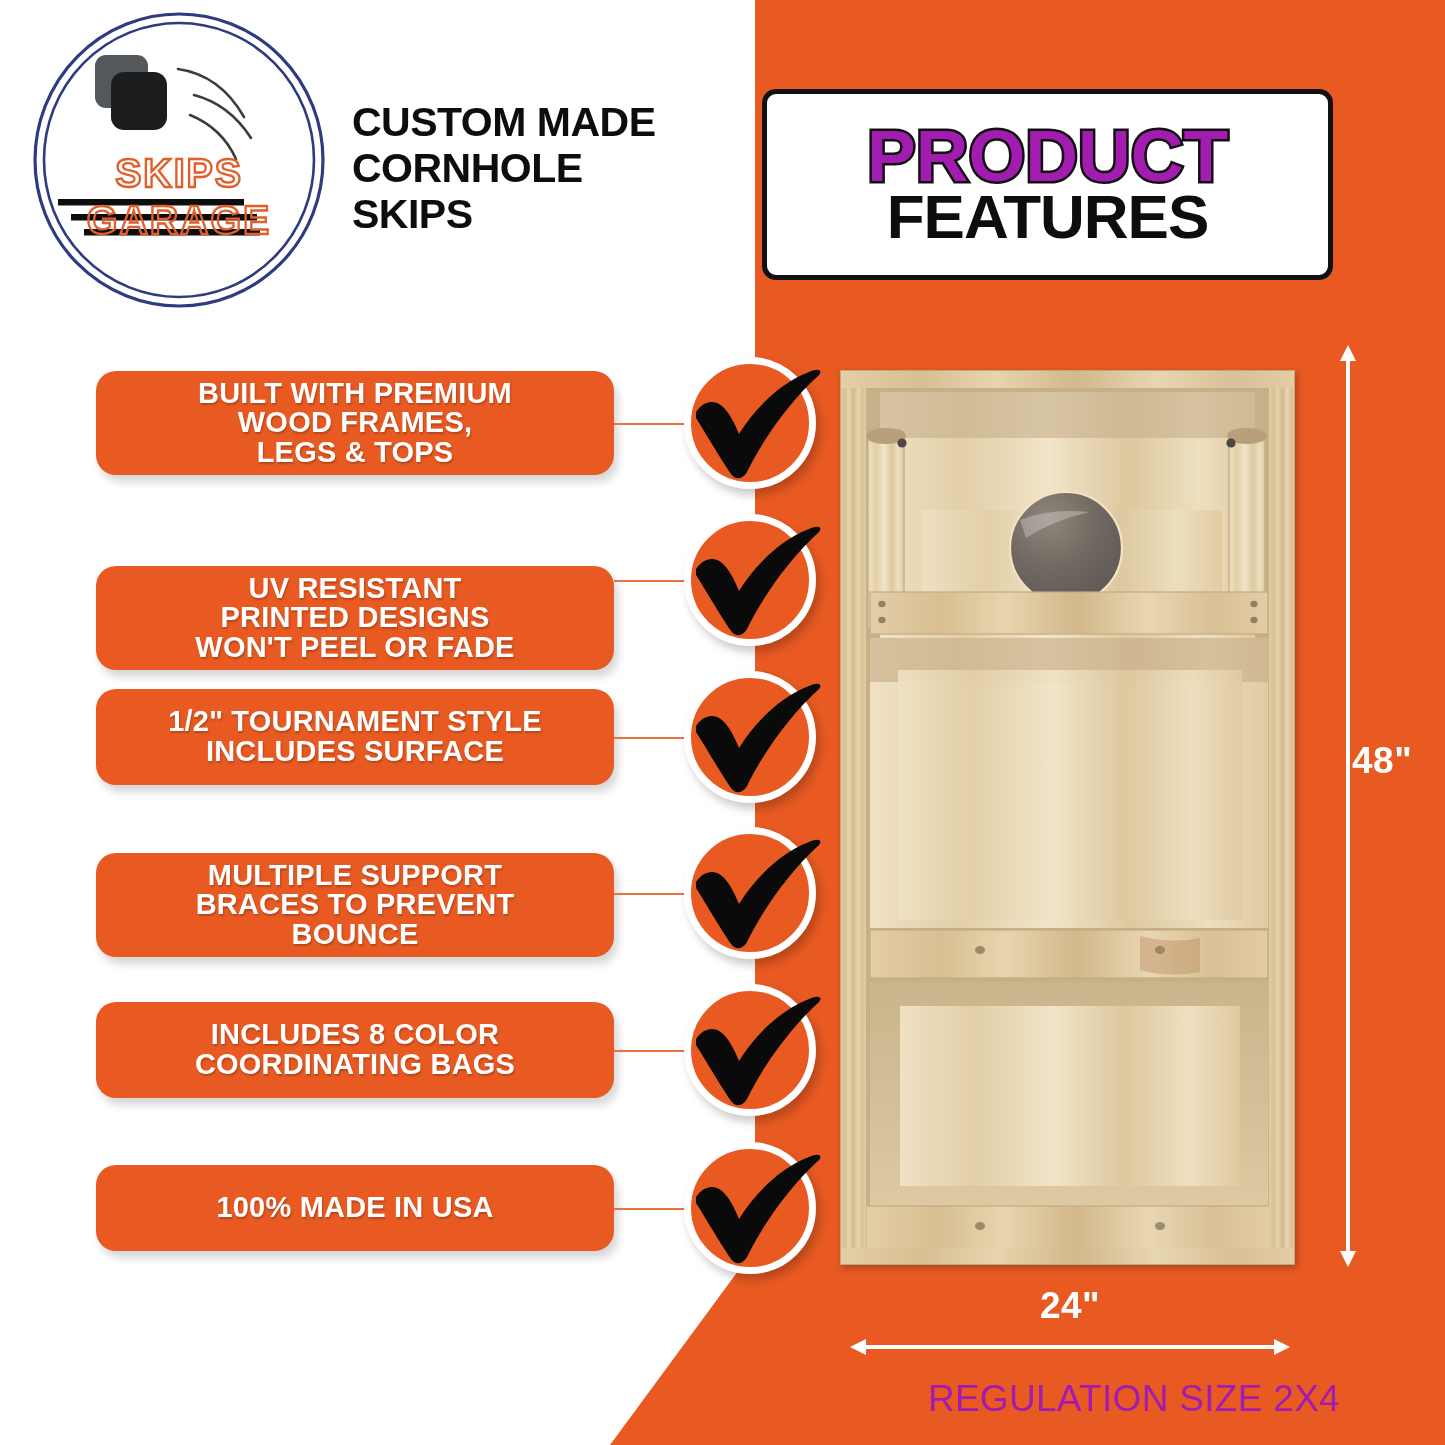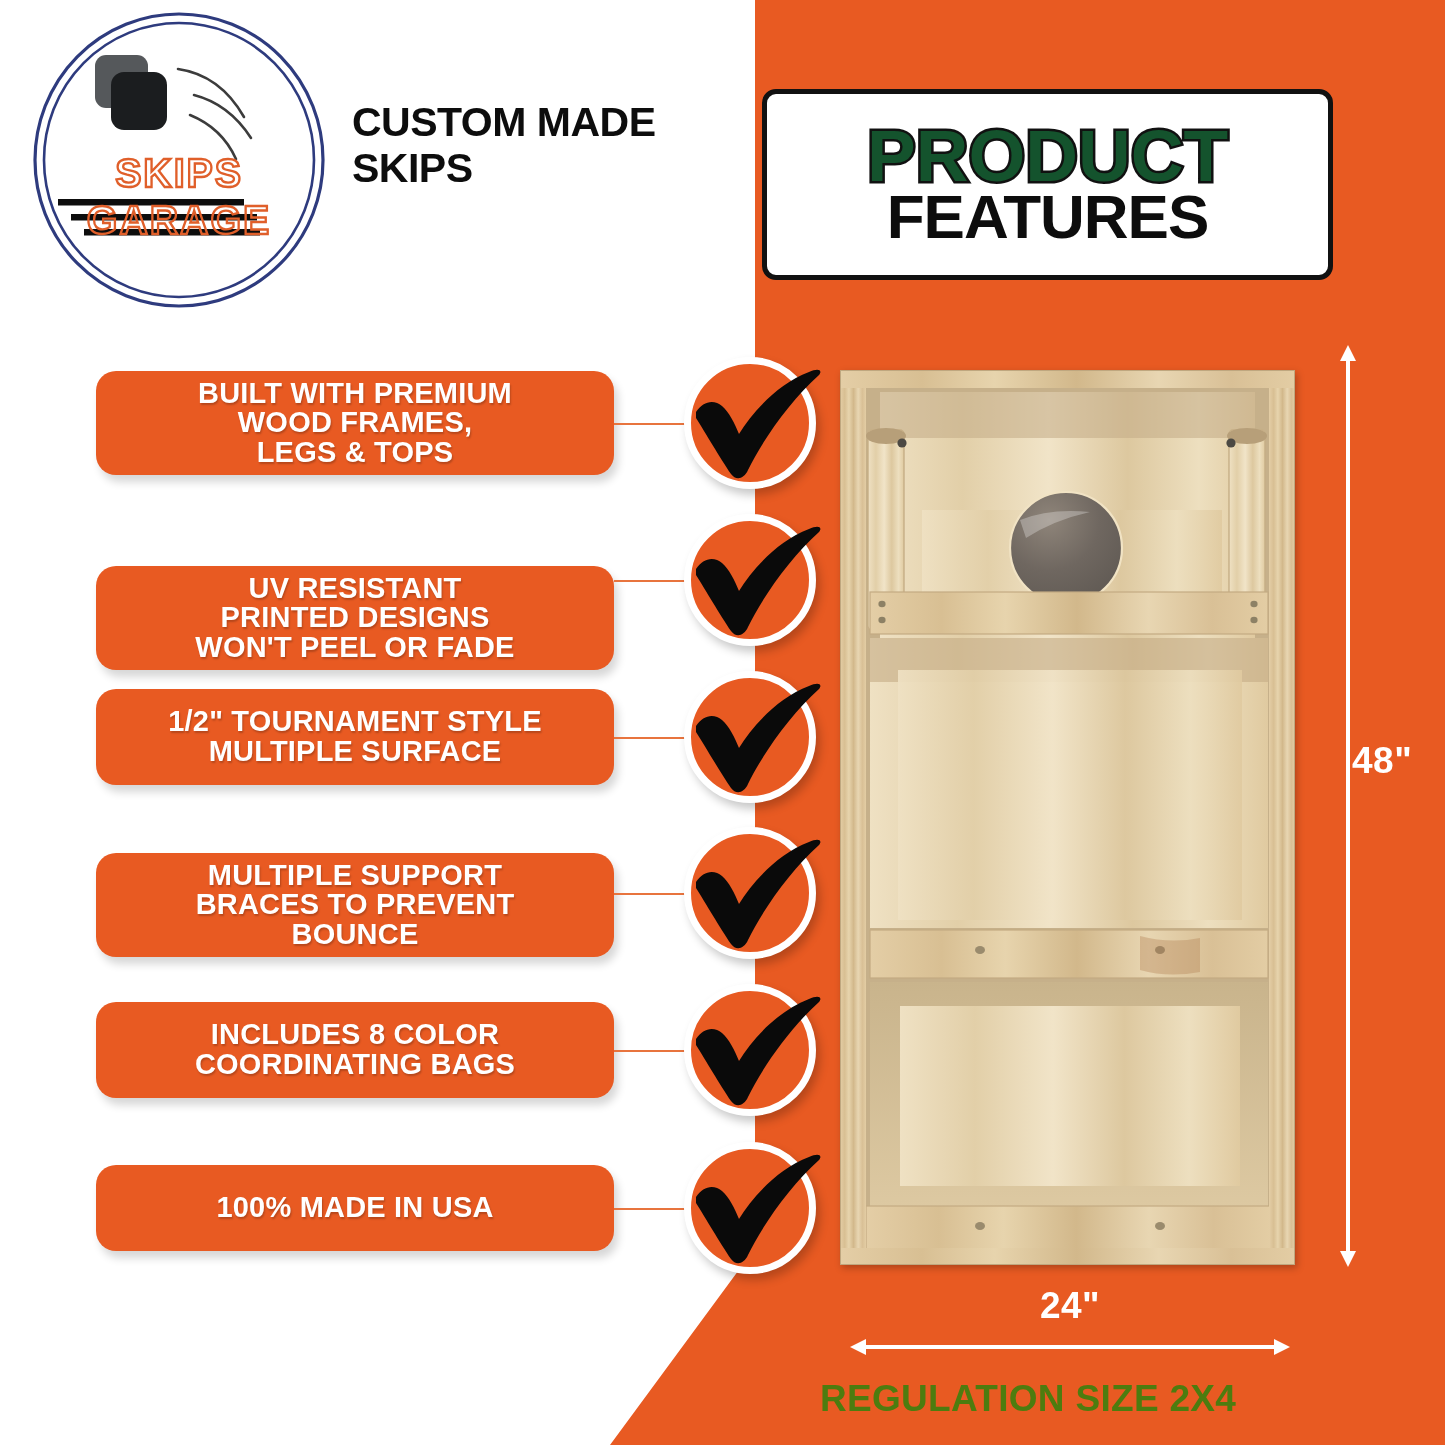--- a/index.html
+++ b/index.html
@@ -33,21 +33,21 @@
 
   
   .pf-box{
     position:absolute;left:762px;top:89px;width:571px;height:191px;
     background:#ffffff;border:5px solid #111;border-radius:14px;
     box-sizing:border-box;
     display:flex;flex-direction:column;align-items:center;justify-content:center;
   }
   .pf-product{
     font-weight:bold;font-size:73px;line-height:0.94;letter-spacing:0px;
-    color:#14532d;
+    color:#a21caf;
     -webkit-text-stroke:5px #111;
     paint-order:stroke fill;
     text-shadow:none;
   }
   .pf-features{
     font-weight:bold;font-size:62px;line-height:0.96;letter-spacing:-1px;
     color:#0d0d0d;margin-top:-4px;
   }
   .pill{
     position:absolute;left:96px;width:518px;
@@ -84,22 +84,22 @@
   .dim-v-label{
     position:absolute;left:1352px;top:740px;color:#fff;
     font-weight:bold;font-size:37px;letter-spacing:0.5px;
   }
   .dim-h{position:absolute;left:850px;top:1336px;width:440px;height:22px;}
   .dim-h-label{
     position:absolute;left:850px;top:1285px;width:440px;text-align:center;color:#fff;
     font-weight:bold;font-size:37px;letter-spacing:0.5px;
   }
   .reg-label{
-    position:absolute;left:820px;top:1378px;width:520px;text-align:left;color:#4d7c0f;
-    font-weight:bold;font-size:37px;letter-spacing:0.3px;
+    position:absolute;left:820px;top:1378px;width:520px;text-align:right;color:#a21caf;
+    font-weight:normal;font-size:37px;letter-spacing:0.3px;
   }
 </style>
 </head>
 <body>
 
 <div id="root">
 
   <div class="orange-panel"></div>
 
   <div class="logo">
@@ -120,20 +120,21 @@
       <rect x="70" y="219" width="176" height="6.5" fill="#0d0d0d"></rect>
     </svg>
     <div style="position:absolute;left:0;top:140px;width:330px;text-align:center;
                 font-weight:bold;font-size:41px;letter-spacing:2px;
                 color:transparent;-webkit-text-stroke:2.4px #E05F2A;
                 font-family:'Liberation Sans',sans-serif;transform:scaleX(0.96);">SKIPS GARAGE</div>
   </div>
 
   <div class="headline">
     <div>CUSTOM MADE</div>
+    <div>CORNHOLE</div>
     <div>SKIPS</div>
   </div>
 
   <div class="pf-box">
     <div class="pf-product">PRODUCT</div>
     <div class="pf-features">FEATURES</div>
   </div>
 
   <div id="features-layer">
       <div class="pill" style="top: 371px; height: 104px;">
@@ -156,21 +157,21 @@
         </span>
       </div>
       <div class="connector" style="left: 614px; width: 72px; top: 580px;"></div>
       <div class="check-circle" style="left: 684px; top: 514px;"></div>
       <svg class="check-mark" viewBox="0 0 150 150" style="left: 678px; top: 505px;">
         <path d="M18 64 C25 53 36 51 44 58 C51 64 57 76 61 86 C75 63 100 36 131 24 C140 20 145 22 141 27 C112 53 84 93 70 122 C66 131 58 133 53 126 C42 110 27 84 18 70 Z" fill="#0a0a0a"></path>
       </svg>
       <div class="pill" style="top: 689px; height: 96px;">
         <span>
           <span style="display:block">1/2" TOURNAMENT STYLE</span>
-          <span style="display:block">MULTIPLE SURFACE</span>
+          <span style="display:block">INCLUDES SURFACE</span>
         </span>
       </div>
       <div class="connector" style="left: 614px; width: 72px; top: 737px;"></div>
       <div class="check-circle" style="left: 684px; top: 671px;"></div>
       <svg class="check-mark" viewBox="0 0 150 150" style="left: 678px; top: 662px;">
         <path d="M18 64 C25 53 36 51 44 58 C51 64 57 76 61 86 C75 63 100 36 131 24 C140 20 145 22 141 27 C112 53 84 93 70 122 C66 131 58 133 53 126 C42 110 27 84 18 70 Z" fill="#0a0a0a"></path>
       </svg>
       <div class="pill" style="top: 841px; height: 104px; margin-top: 12px;">
         <span>
           <span style="display:block">MULTIPLE SUPPORT</span>

